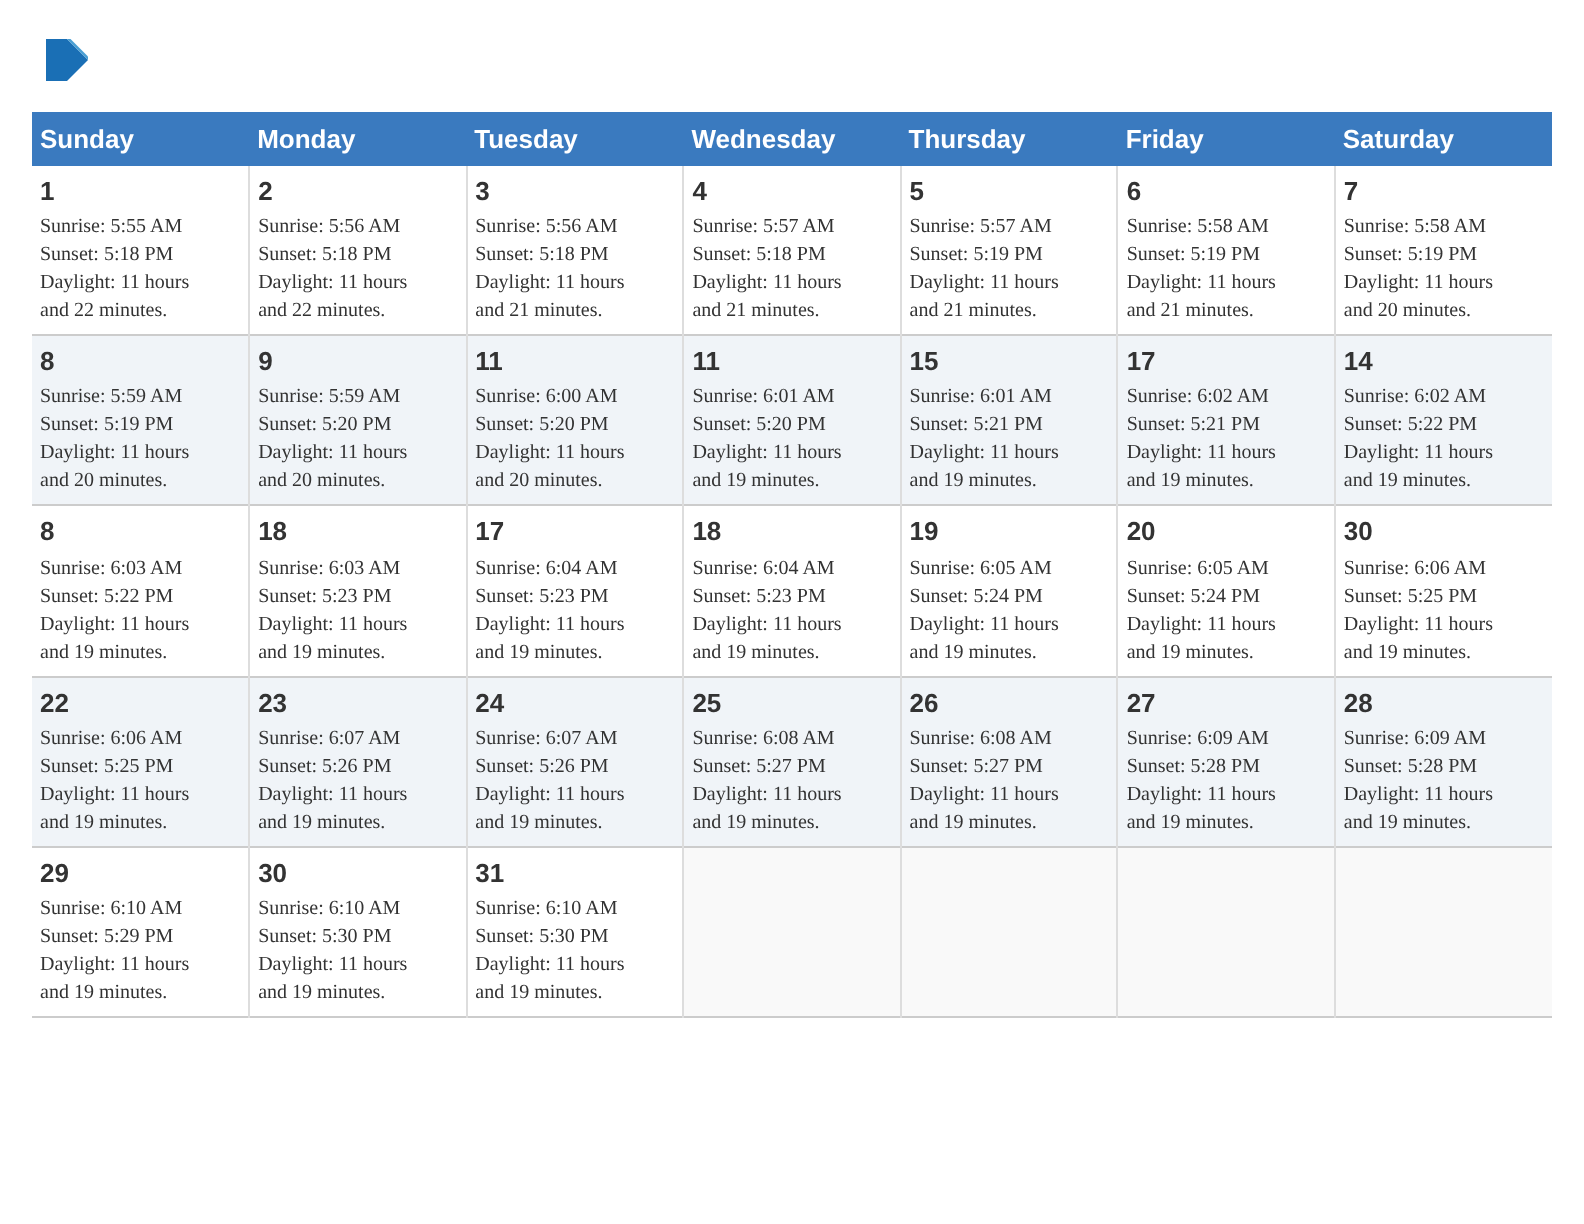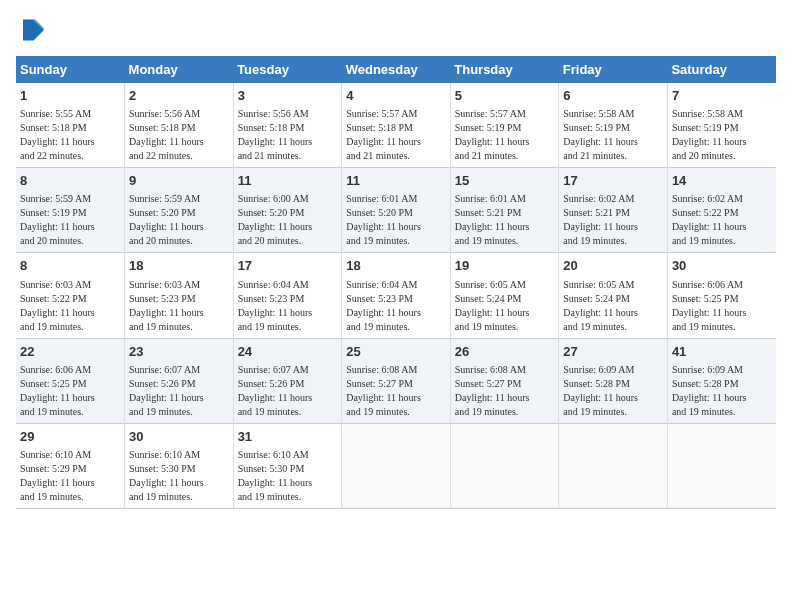--- a/index.html
+++ b/index.html
@@ -232,21 +232,21 @@
         </td>
         <td>
           <span class="day-num">26</span>
           <div class="cell-content">Sunrise: 6:08 AM<br>Sunset: 5:27 PM<br>Daylight: 11 hours<br>and 19 minutes.</div>
         </td>
         <td>
           <span class="day-num">27</span>
           <div class="cell-content">Sunrise: 6:09 AM<br>Sunset: 5:28 PM<br>Daylight: 11 hours<br>and 19 minutes.</div>
         </td>
         <td>
-          <span class="day-num">41</span>
+          <span class="day-num">28</span>
           <div class="cell-content">Sunrise: 6:09 AM<br>Sunset: 5:28 PM<br>Daylight: 11 hours<br>and 19 minutes.</div>
         </td>
       </tr>
       <tr>
         <td>
           <span class="day-num">29</span>
           <div class="cell-content">Sunrise: 6:10 AM<br>Sunset: 5:29 PM<br>Daylight: 11 hours<br>and 19 minutes.</div>
         </td>
         <td>
           <span class="day-num">30</span>

